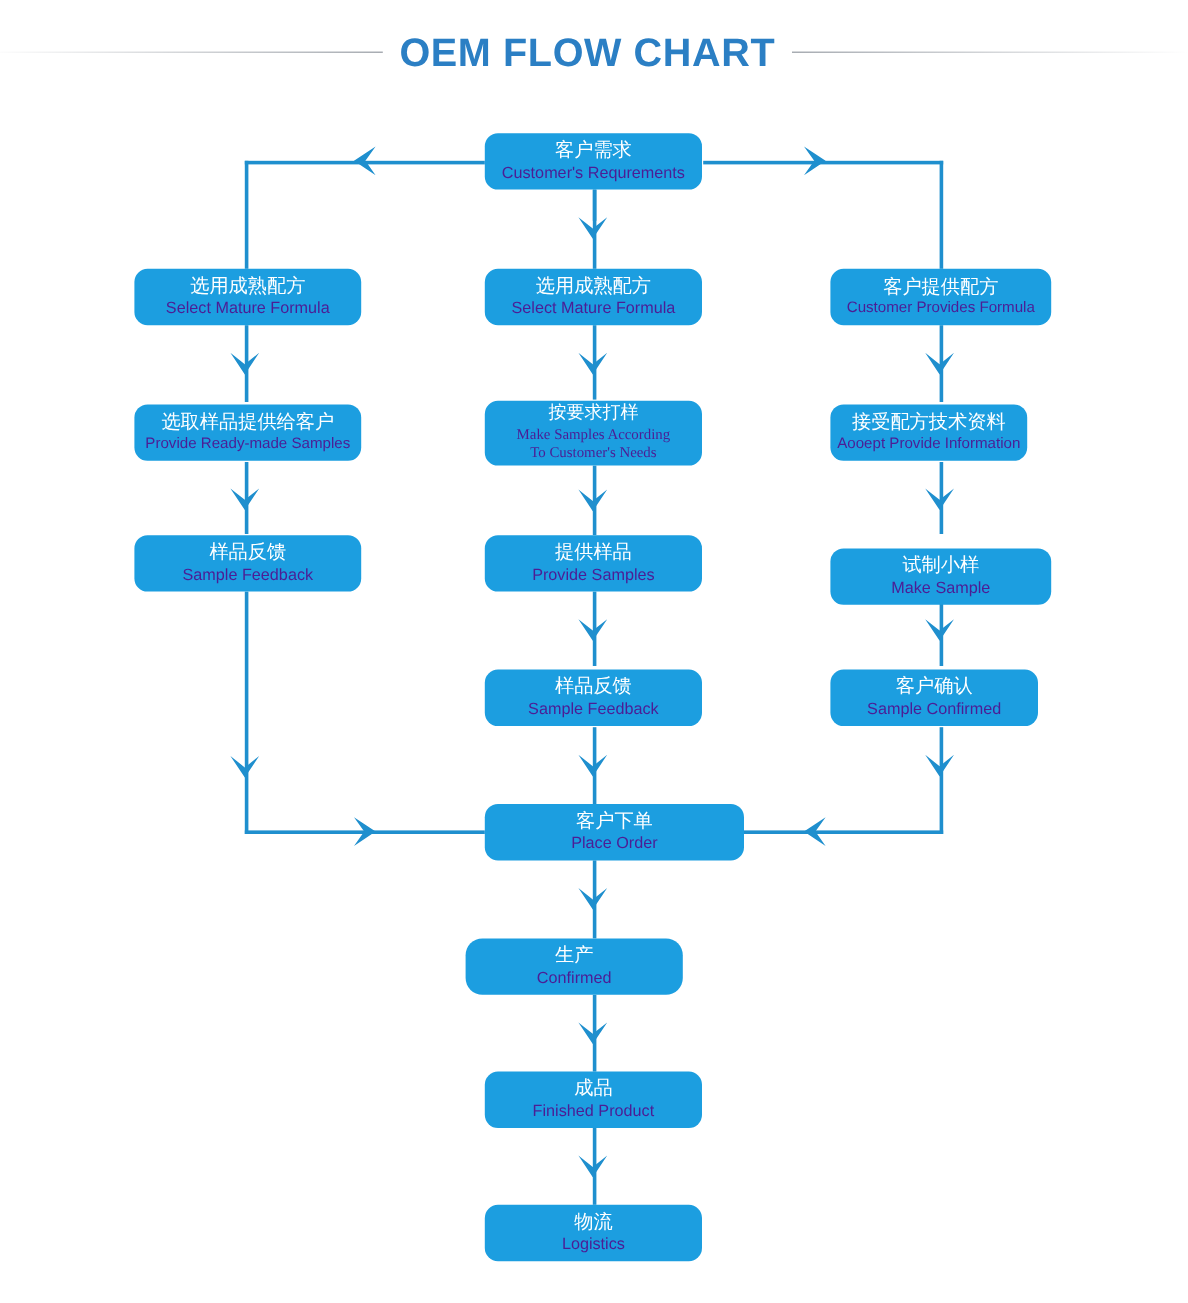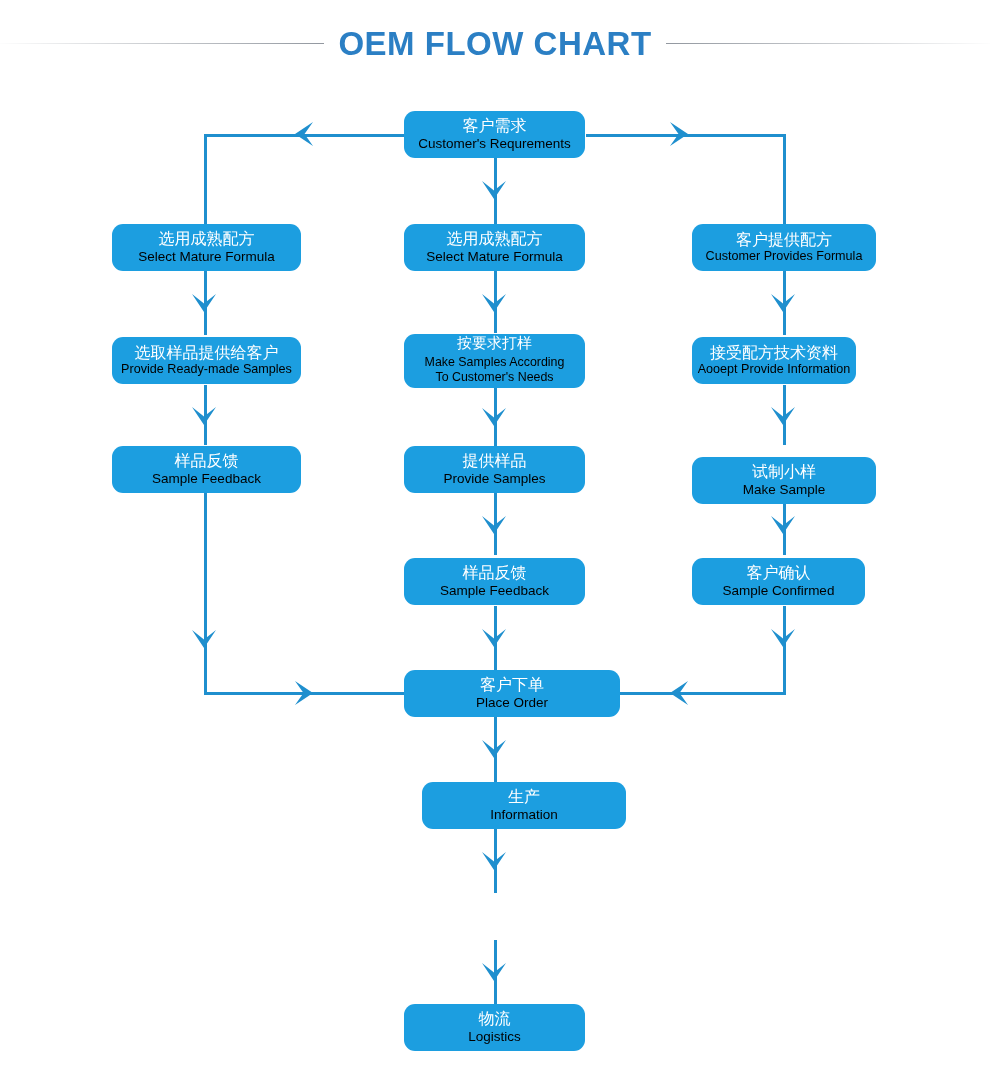--- a/index.html
+++ b/index.html
@@ -21,21 +21,21 @@
 
   
   .title-wrap {
     position: absolute;
     left: 0;
     top: 18px;
     width: 990px;
     height: 50px;
     display: flex;
     align-items: center;
-    justify-content: center;
+    justify-content: flex-end;
   }
   .title-rule {
     height: 1px;
     flex: 0 0 auto;
     width: 330px;
     background: linear-gradient(to right, rgba(160,165,172,0), rgba(140,146,154,0.95));
   }
   .title-rule.right {
     background: linear-gradient(to left, rgba(160,165,172,0), rgba(140,146,154,0.95));
   }
@@ -67,25 +67,25 @@
   .node .cn {
     font-size: 16px;
     line-height: 1.22;
     white-space: nowrap;
     font-weight: normal;
   }
   .node .en {
     font-size: 13.5px;
     line-height: 1.24;
     white-space: nowrap;
-    color: #000000;
+    color: #4c1d95;
   }
   .node.tight .en { font-size: 12.6px; text-align: right; }
   .node.three .cn { font-size: 15px; font-family: Liberation Mono, monospace; }
-  .node.three .en { font-size: 12.4px; }
+  .node.three .en { font-size: 12.4px; font-family: Liberation Serif, serif; }
 
   
   .ln {
     position: absolute;
     background: #1f8fce;
     z-index: 1;
   }
   .ln.v { width: 3px; }
   .ln.h { height: 3px; }
 
@@ -299,24 +299,28 @@
   <div class="node" style="left:692px; top:558px; width:173px; height:47px;">
     <div class="cn">客户确认</div>
     <div class="en">Sample Confirmed</div>
   </div>
 
   <div class="node" style="left:404px; top:670px; width:216px; height:47px;">
     <div class="cn">客户下单</div>
     <div class="en">Place Order</div>
   </div>
 
-  <div class="node" style="left:422px; top:782px; width:204px; height:47px;">
+  <div class="node" style="left:388px; top:782px; width:181px; height:47px;border-radius:14px;">
     <div class="cn">生产</div>
-    <div class="en">Information</div>
-  </div>
-
+    <div class="en">Confirmed</div>
+  </div>
+
+  <div class="node" style="left:404px; top:893px; width:181px; height:47px;">
+    <div class="cn">成品</div>
+    <div class="en">Finished Product</div>
+  </div>
 
   <div class="node" style="left:404px; top:1004px; width:181px; height:47px;">
     <div class="cn">物流</div>
     <div class="en">Logistics</div>
   </div>
 
 </div>
 
 </body></html>

